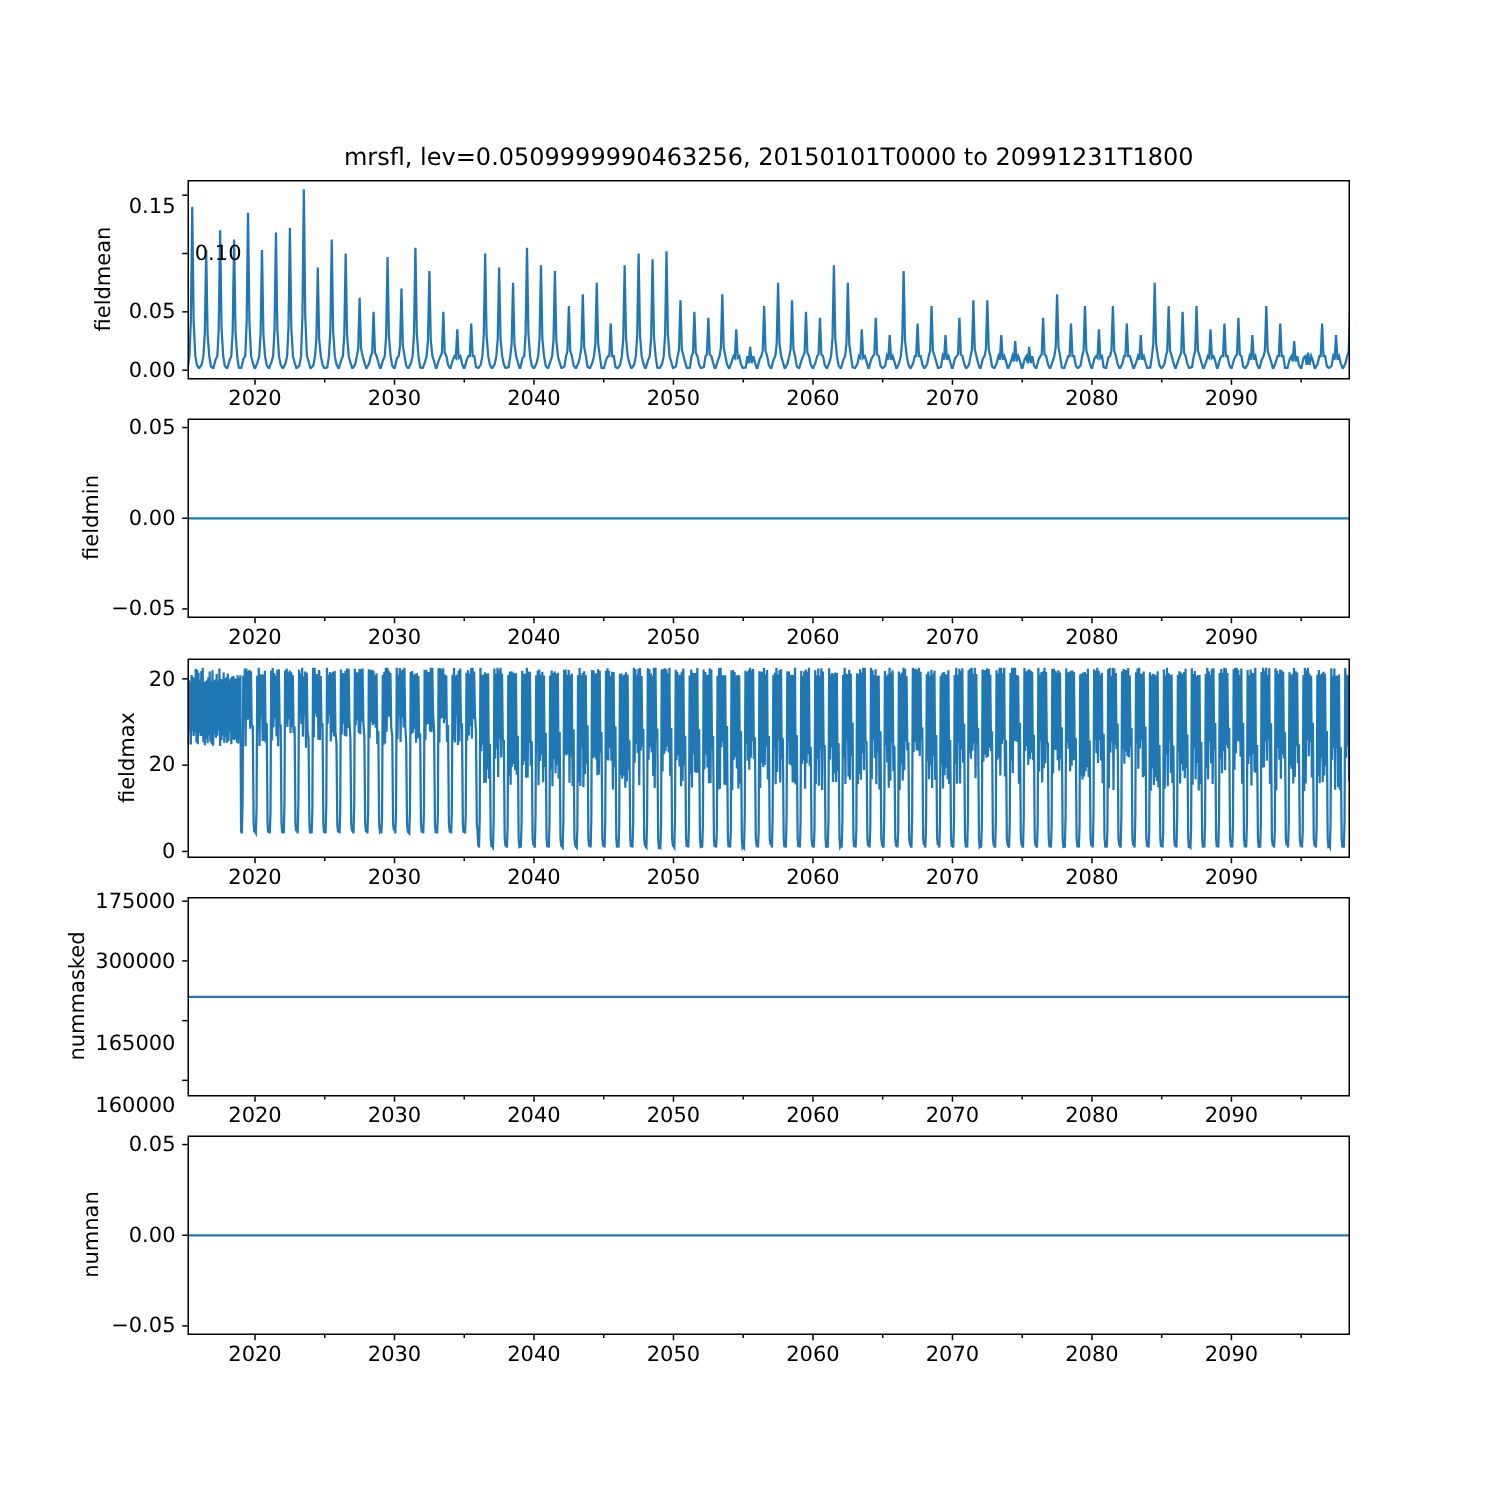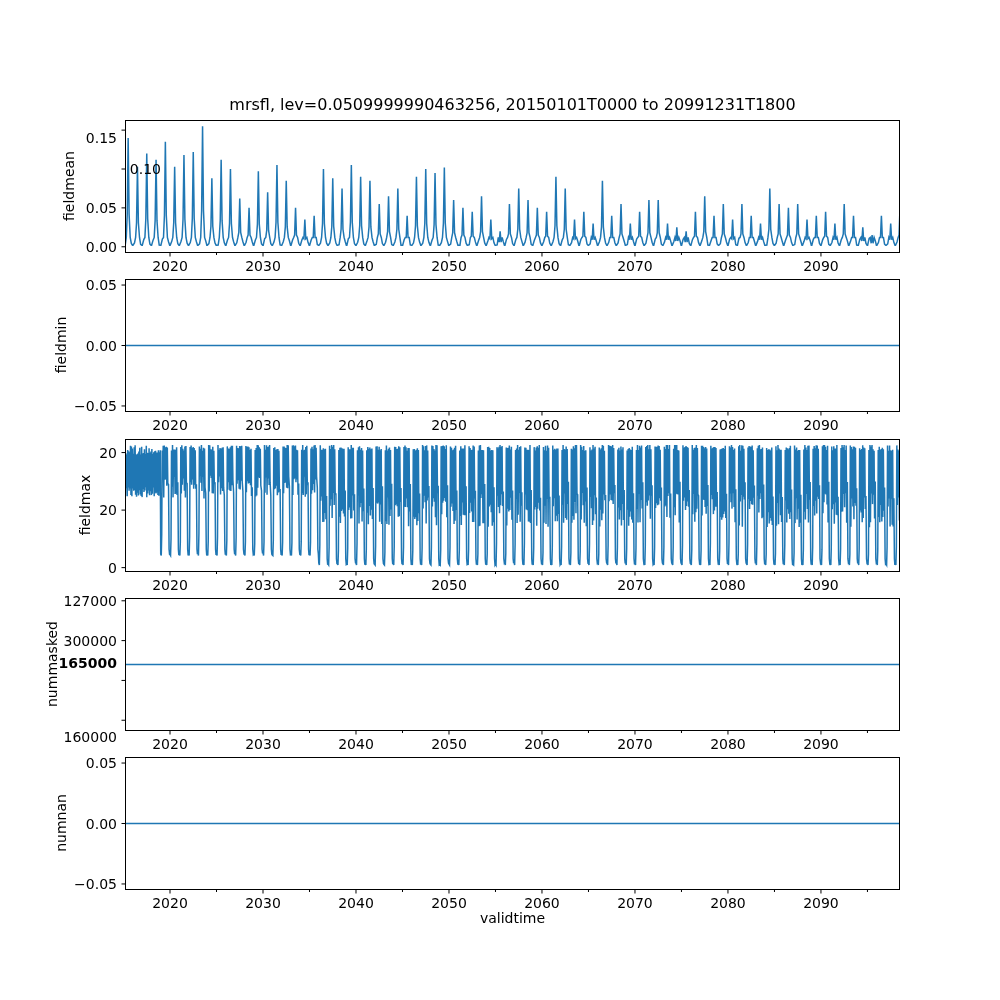--- a/index.html
+++ b/index.html
@@ -180,23 +180,23 @@
     <div class="ylabel" style="left: -72.6px;">nummasked</div>
   <span class="xtick" style="left: 45.0084px;">2020</span>
       <span class="xtick" style="left: 138.001px;">2030</span>
       <span class="xtick" style="left: 230.994px;">2040</span>
       <span class="xtick" style="left: 323.986px;">2050</span>
       <span class="xtick" style="left: 416.979px;">2060</span>
       <span class="xtick" style="left: 509.971px;">2070</span>
       <span class="xtick" style="left: 602.964px;">2080</span>
       <span class="xtick" style="left: 695.956px;">2090</span>
       <span class="ytick" style="left: -8px; top: 139px;">160000</span>
-      <span class="ytick" style="left: -8px; top: 65px; font-weight: bold;">165000</span>
+      <span class="ytick" style="left: -8px; top: 98px;">165000</span>
       <span class="ytick" style="left: -8px; top: 42.6078px;">300000</span>
-      <span class="ytick" style="left: -8px; top: 2.78743px;">127000</span>
+      <span class="ytick" style="left: -8px; top: 2.78743px;">175000</span>
     </div>
   <div class="ax" id="ax4">
       <svg width="775" height="133" viewBox="0 0 775 133">
         <clipPath id="clip4">
           <rect x="0" y="0" width="775" height="133"></rect>
         </clipPath>
         <path d="M0.00 66.50L775.00 66.50" fill="none" stroke="#1f77b4" stroke-width="1.5" clip-path="url(#clip4)"></path>
         <line x1="45.00839932805304" y1="133" x2="45.00839932805304" y2="136.5" stroke="#000000" stroke-width="1"></line>
         <line x1="138.00095992320553" y1="133" x2="138.00095992320553" y2="136.5" stroke="#000000" stroke-width="1"></line>
         <line x1="230.993520518358" y1="133" x2="230.993520518358" y2="136.5" stroke="#000000" stroke-width="1"></line>
@@ -225,14 +225,13 @@
       <span class="xtick" style="left: 323.986px;">2050</span>
       <span class="xtick" style="left: 416.979px;">2060</span>
       <span class="xtick" style="left: 509.971px;">2070</span>
       <span class="xtick" style="left: 602.964px;">2080</span>
       <span class="xtick" style="left: 695.956px;">2090</span>
       <span class="ytick" style="left: -8px; top: 126.955px;">−0.05</span>
       <span class="ytick" style="left: -8px; top: 66.5px;">0.00</span>
       <span class="ytick" style="left: -8px; top: 6.04545px;">0.05</span>
     </div>
 
-  <div class="xlabel">validtime</div>
 </div>
 
 </body></html>

